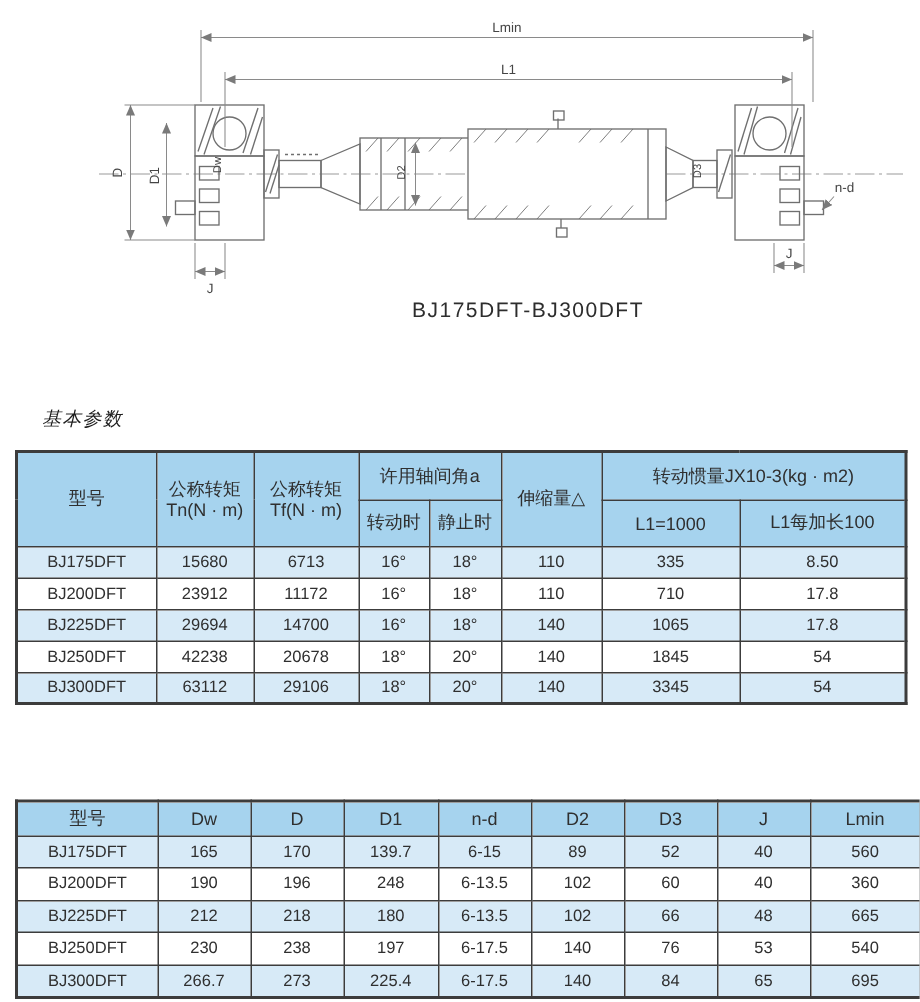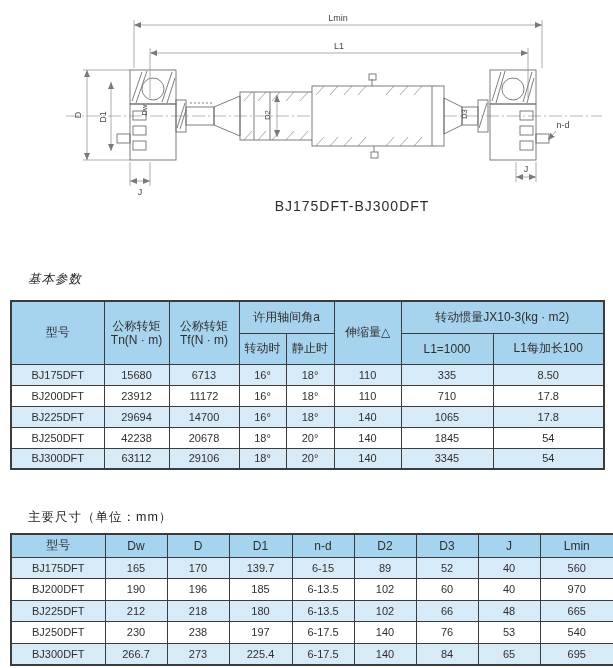--- a/index.html
+++ b/index.html
@@ -262,21 +262,20 @@
           <td>29106</td>
           <td>18°</td>
           <td>20°</td>
           <td>140</td>
           <td>3345</td>
           <td>54</td>
         </tr>
       </tbody>
   </table>
 
-  <div class="section-title t2-title">主要尺寸（单位：mm）</div>
 
   <table class="t2">
     <colgroup>
       <col style="width:94px">
         <col style="width:62px">
         <col style="width:62px">
       <col style="width:63px">
         <col style="width:62px">
         <col style="width:62px">
       <col style="width:62px">
@@ -305,26 +304,26 @@
           <td>6-15</td>
           <td>89</td>
           <td>52</td>
           <td>40</td>
           <td>560</td>
         </tr>
         <tr>
           <td>BJ200DFT</td>
           <td>190</td>
           <td>196</td>
-          <td>185</td>
+          <td>248</td>
           <td>6-13.5</td>
           <td>102</td>
           <td>60</td>
           <td>40</td>
-          <td>970</td>
+          <td>360</td>
         </tr>
         <tr>
           <td>BJ225DFT</td>
           <td>212</td>
           <td>218</td>
           <td>180</td>
           <td>6-13.5</td>
           <td>102</td>
           <td>66</td>
           <td>48</td>

